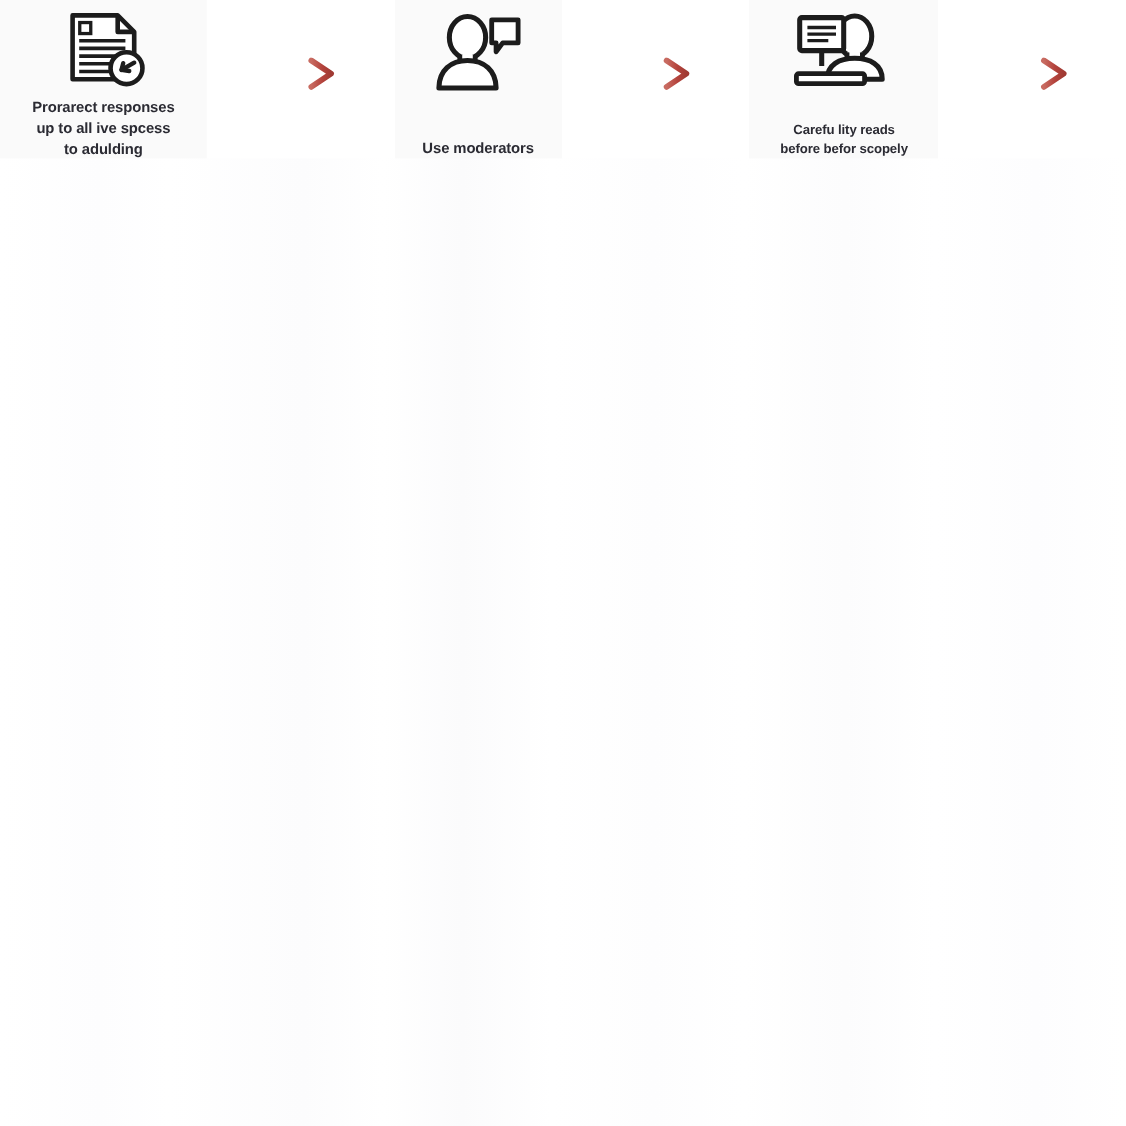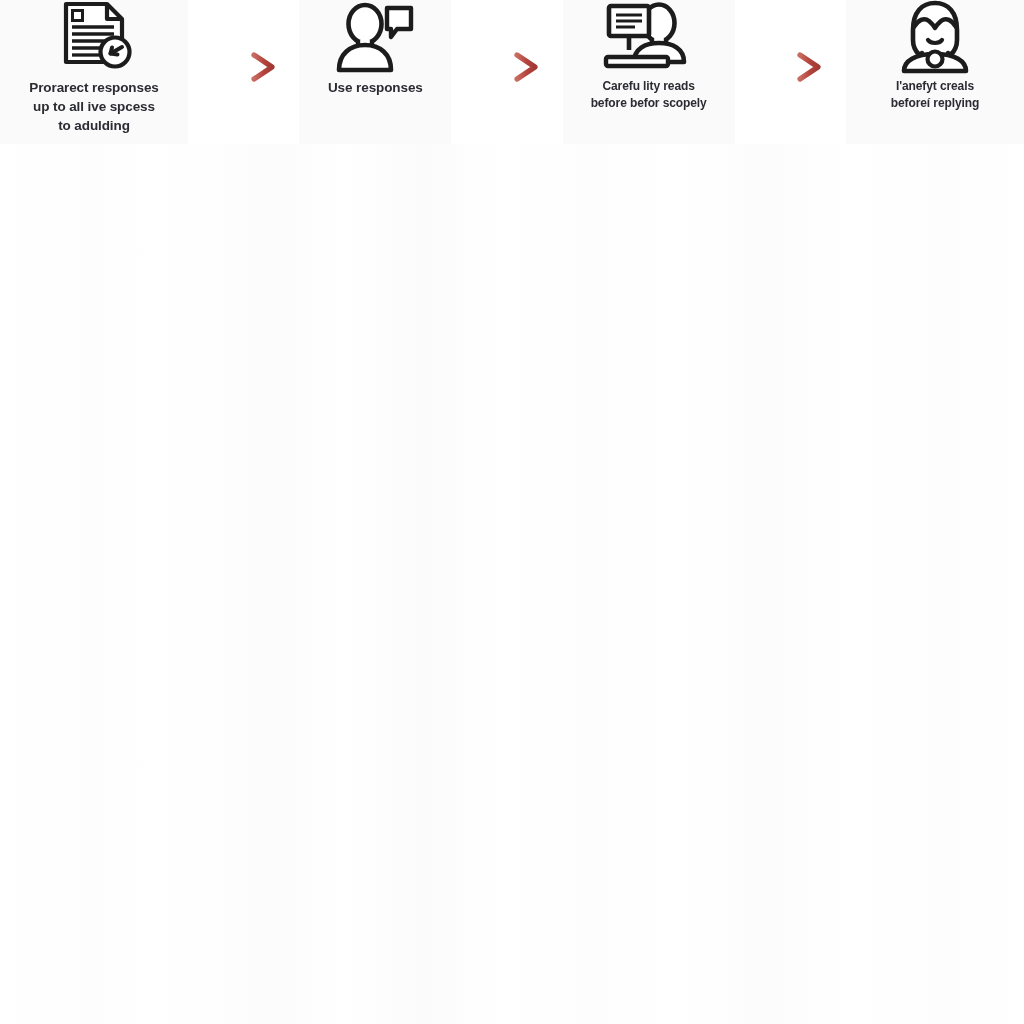--- a/index.html
+++ b/index.html
@@ -38,23 +38,23 @@
     height: 144px;
     display: flex;
     align-items: stretch;
   }
 
   .step-panel {
     background: #fafafa;
     display: flex;
     flex-direction: column;
     align-items: center;
-    justify-content: flex-start;
+    justify-content: space-between;
     box-sizing: border-box;
-    padding-top: 0;
+    padding-top: 10px;
   }
 
   .step-1 { width: 188px; }
   .step-2 { width: 152px; }
   .step-3 { width: 172px; }
   .step-4 { width: 178px; }
 
   .arrow-cell {
     flex: 1 1 auto;
     background: #ffffff;
@@ -145,21 +145,21 @@
 
         <ellipse cx="30" cy="24" rx="16.5" ry="19" fill="#ffffff" stroke="#1c1c1c" stroke-width="4.6"></ellipse>
 
         <path d="M23 40 V47 H37 V40" fill="#ffffff" stroke="#1c1c1c" stroke-width="4.4" stroke-linejoin="round"></path>
 
         <path d="M4 70 C4 54 15 45 30 45 C45 45 56 54 56 70 Z" fill="#ffffff" stroke="#1c1c1c" stroke-width="4.6" stroke-linejoin="round"></path>
 
         <path d="M52 8 H76 V29 H62 L56 37 V29 H52 Z" fill="#ffffff" stroke="#1c1c1c" stroke-width="4.4" stroke-linejoin="round"></path>
       </svg>
     </div>
-    <div class="step-caption">Use responses</div>
+    <div class="step-caption">Use moderators</div>
   </div>
 
   <div class="arrow-cell">
     <svg width="80" height="30" viewBox="0 0 80 30">
       <defs>
         <linearGradient id="arrGrad2" x1="0" y1="0" x2="1" y2="0">
           <stop offset="0%" stop-color="#c86b61"></stop>
           <stop offset="55%" stop-color="#b4433c"></stop>
           <stop offset="100%" stop-color="#a03a33"></stop>
         </linearGradient>
@@ -202,36 +202,14 @@
           <stop offset="0%" stop-color="#c86b61"></stop>
           <stop offset="55%" stop-color="#b4433c"></stop>
           <stop offset="100%" stop-color="#a03a33"></stop>
         </linearGradient>
       </defs>
       <line x1="2" y1="15" x2="60" y2="15" stroke="url(#arrGrad3)" stroke-width="4.6" stroke-linecap="butt"></line>
       <path d="M50 3 L68 15 L50 27" fill="none" stroke="url(#arrGrad3)" stroke-width="5.2" stroke-linecap="round" stroke-linejoin="round"></path>
     </svg>
   </div>
 
-  <div class="step-panel step-4">
-    <div class="step-icon">
-      <svg width="78" height="74" viewBox="0 0 78 74" aria-hidden="true">
-
-        <path d="M17 30 C17 12 26 3 39 3 C52 3 61 12 61 30 V40
-                 C61 52 52 60 39 60 C26 60 17 52 17 40 Z" fill="#ffffff" stroke="#1c1c1c" stroke-width="4.6" stroke-linejoin="round"></path>
-
-        <path d="M18 27 C22 20 28 17 33 21 C36 23.5 38 26 39 28
-                 C40 26 42 23.5 45 21 C50 17 56 20 60 27" fill="none" stroke="#1c1c1c" stroke-width="4.4" stroke-linecap="round" stroke-linejoin="round"></path>
-
-        <path d="M32 40 C35 44 43 44 46 40" fill="none" stroke="#1c1c1c" stroke-width="4.2" stroke-linecap="round"></path>
-
-        <path d="M26 53 C28 63 33 68 39 68 C45 68 50 63 52 53" fill="none" stroke="#1c1c1c" stroke-width="4.4" stroke-linecap="round"></path>
-
-        <path d="M8 71 C8 61 19 54 39 54 C59 54 70 61 70 71 Z" fill="#ffffff" stroke="#1c1c1c" stroke-width="4.6" stroke-linejoin="round"></path>
-
-        <circle cx="39" cy="59" r="7.5" fill="#ffffff" stroke="#1c1c1c" stroke-width="4.2"></circle>
-      </svg>
-    </div>
-    <div class="step-caption caption-wide">I'anefyt creals
-beforeí replying</div>
-  </div>
 
 </div>
 
 </body></html>

